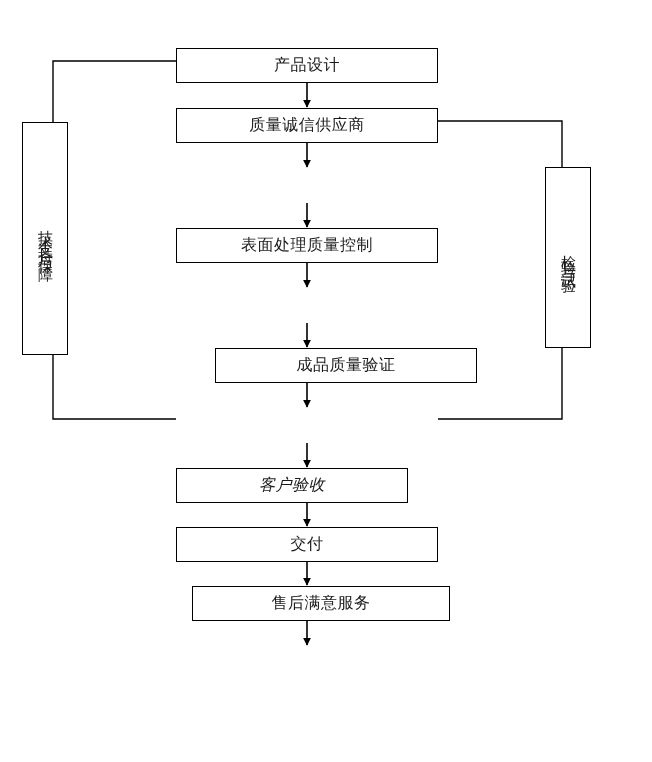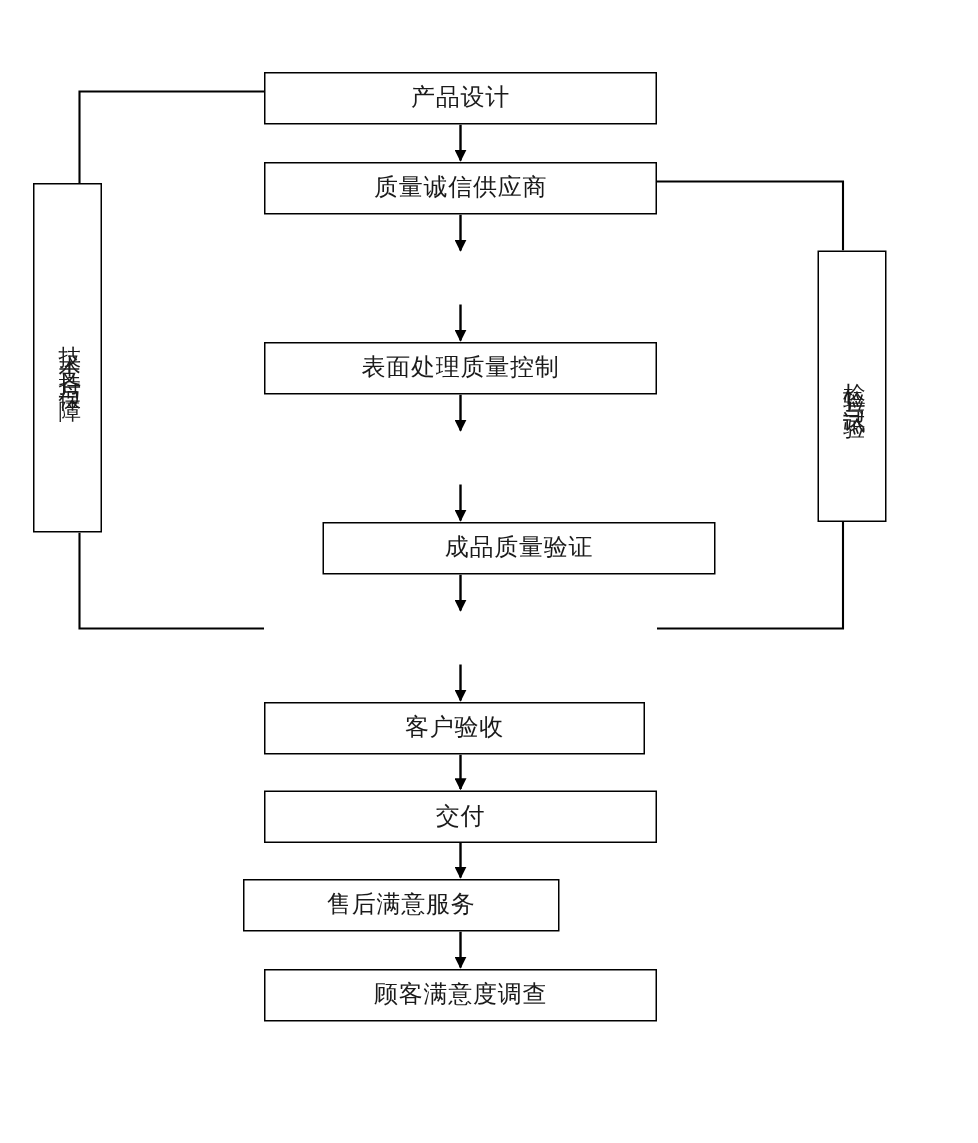--- a/index.html
+++ b/index.html
@@ -89,35 +89,32 @@
   <div class="node" style="left:176px; top:228px; width:262px; height:35px;">
     <span>表面处理质量控制</span>
   </div>
 
 
   <div class="node" style="left:176px; top:348px; width:262px; height:35px;margin-left:39px;">
     <span>成品质量验证</span>
   </div>
 
 
-  <div class="node" style="left:176px; top:468px; width:254px; height:35px;">
+  <div class="node" style="left:176px; top:468px; width:232px; height:35px;font-style:italic;">
     <span>客户验收</span>
   </div>
 
   <div class="node" style="left:176px; top:527px; width:262px; height:35px;">
     <span>交付</span>
   </div>
 
-  <div class="node" style="left:162px; top:586px; width:211px; height:35px;">
+  <div class="node" style="left:192px; top:586px; width:258px; height:35px;">
     <span>售后满意服务</span>
   </div>
 
-  <div class="node" style="left:176px; top:646px; width:262px; height:35px;">
-    <span>顾客满意度调查</span>
-  </div>
 
   <div class="node vertical" style="left:22px; top:122px; width:46px; height:233px;">
     <span>技术支持与保障</span>
   </div>
 
   <div class="node vertical" style="left:545px; top:167px; width:46px; height:181px;">
     <span>检验与试验</span>
   </div>
 
 </div>

